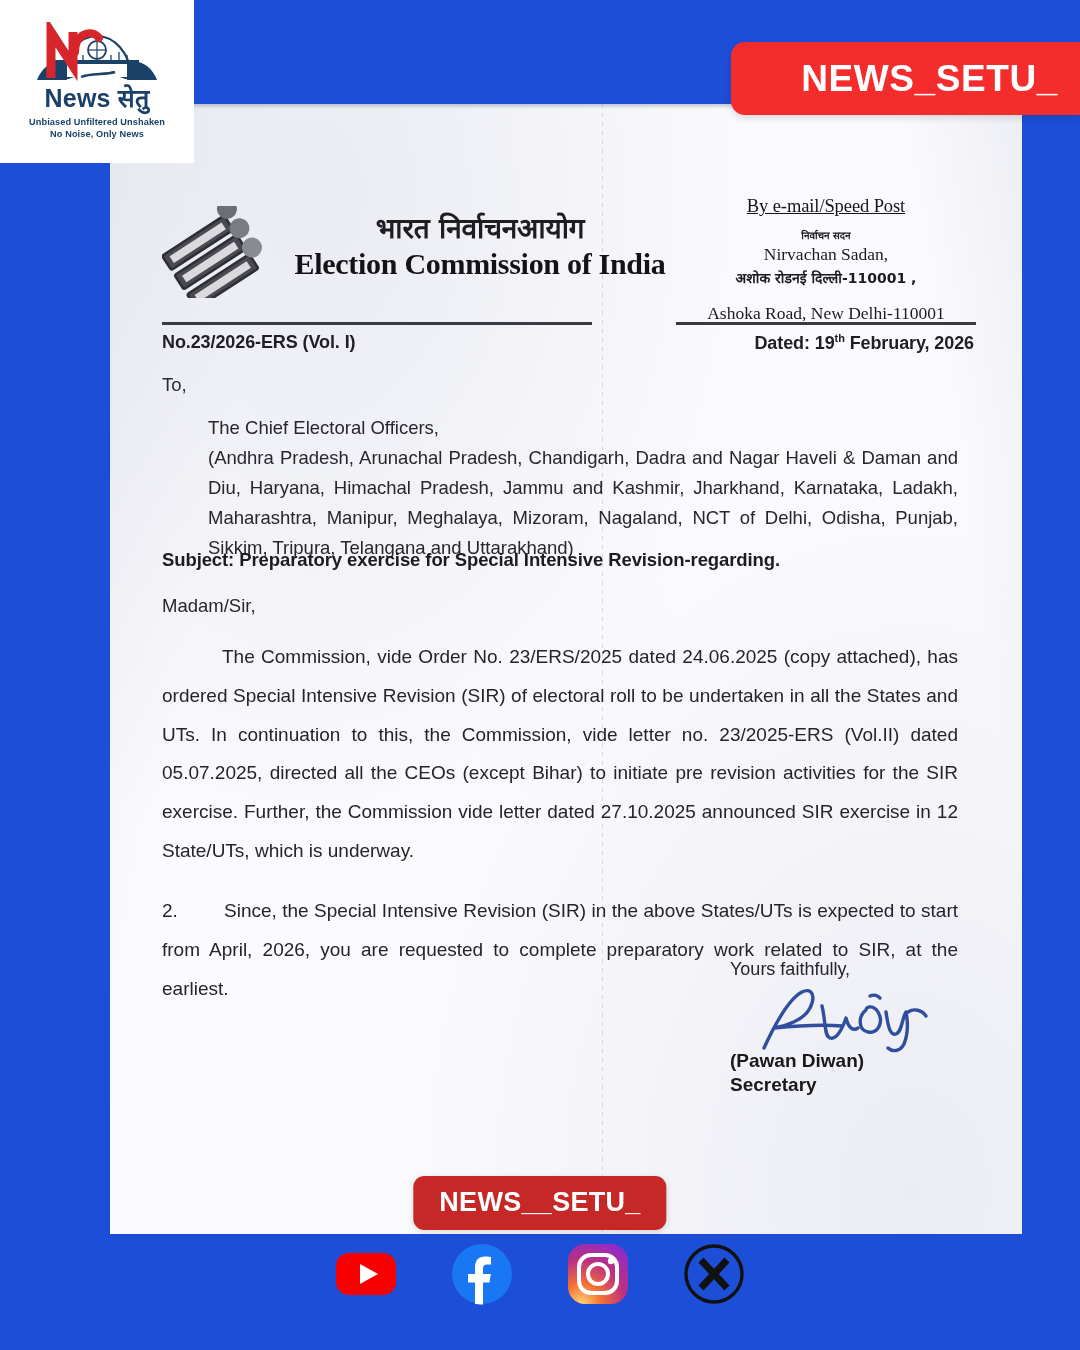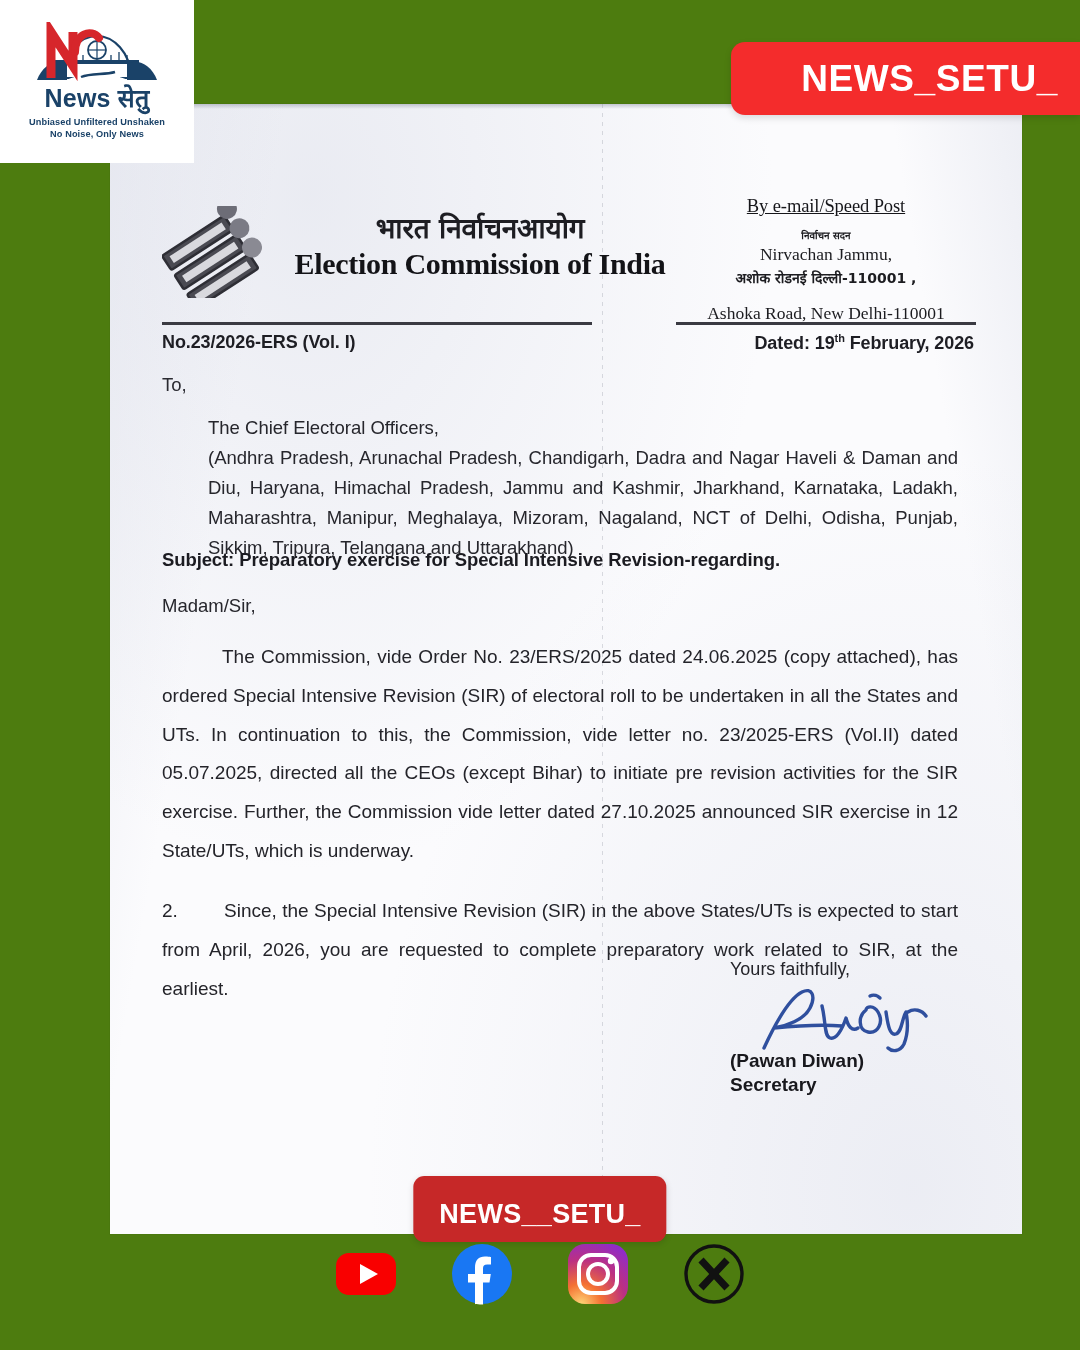--- a/index.html
+++ b/index.html
@@ -2,21 +2,21 @@
 <html><head>
 <meta charset="utf-8">
 <style>
   * { box-sizing: border-box; margin: 0; padding: 0; }
   html, body {
     width: 1080px; height: 1350px;
     background: #edeff7;
     font-family: "Liberation Sans", sans-serif;
     overflow: hidden;
   }
-  #root { position: relative; width: 1080px; height: 1350px; background: #4d7c0f; }
+  #root { position: relative; width: 1080px; height: 1350px; background: #1d4ed8; }
 
   
   .logo-card {
     position: absolute; left: 0; top: 0; width: 194px; height: 163px;
     background: #ffffff; z-index: 40;
     display: flex; flex-direction: column; align-items: center; justify-content: flex-start;
     padding-top: 22px;
   }
   .logo-mark { position: relative; width: 128px; height: 62px; }
   .logo-text-main {
@@ -143,21 +143,21 @@
 
   .signblock { position: absolute; right: 62px; top: 855px; width: 230px; text-align: left; }
   .yours { font-size: 18px; color: #24242a; }
   .sig-svg { display: block; margin: 2px auto -8px; }
   .signer { font-size: 19px; font-weight: bold; color: #18181d; }
   .desig { font-size: 19px; font-weight: bold; color: #18181d; margin-top: 2px; }
 
   
   .foot-badge {
     position: absolute; left: 50%; transform: translateX(-50%); top: 1176px;
-    background: #c62828; border-radius: 11px; padding: 23px 26px 12px;
+    background: #c62828; border-radius: 11px; padding: 11px 26px 12px;
     z-index: 50; box-shadow: 0 2px 6px rgba(0,0,0,.12);
   }
   .foot-badge span { color: #ffffff; font-size: 27px; font-weight: bold; letter-spacing: .3px; }
 
   .socials {
     position: absolute; left: 0; top: 1243px; width: 1080px;
     display: flex; justify-content: center; align-items: center; gap: 54px; z-index: 50;
   }
   .s-ico { width: 62px; height: 62px; display: block; }
 </style>
@@ -216,21 +216,21 @@
         </div>
 
         <div class="lh-names">
           <div class="lh-hi">भारत निर्वाचनआयोग</div>
           <div class="lh-en">Election Commission of India</div>
         </div>
 
         <div class="lh-addr">
           <div class="lh-mode">By e-mail/Speed Post</div>
           <div class="lh-a-hi">निर्वाचन सदन</div>
-          <div class="lh-a-en1">Nirvachan Jammu,</div>
+          <div class="lh-a-en1">Nirvachan Sadan,</div>
           <div class="lh-a-hi2">अशोक रोडनई दिल्ली-110001 ,</div>
           <div class="lh-a-en2">Ashoka Road, New Delhi-110001</div>
         </div>
       </div>
 
       <div class="rule-left"></div>
       <div class="rule-right"></div>
 
       <div class="refrow">
         <span class="refno">No.23/2026-ERS (Vol. I)</span>

